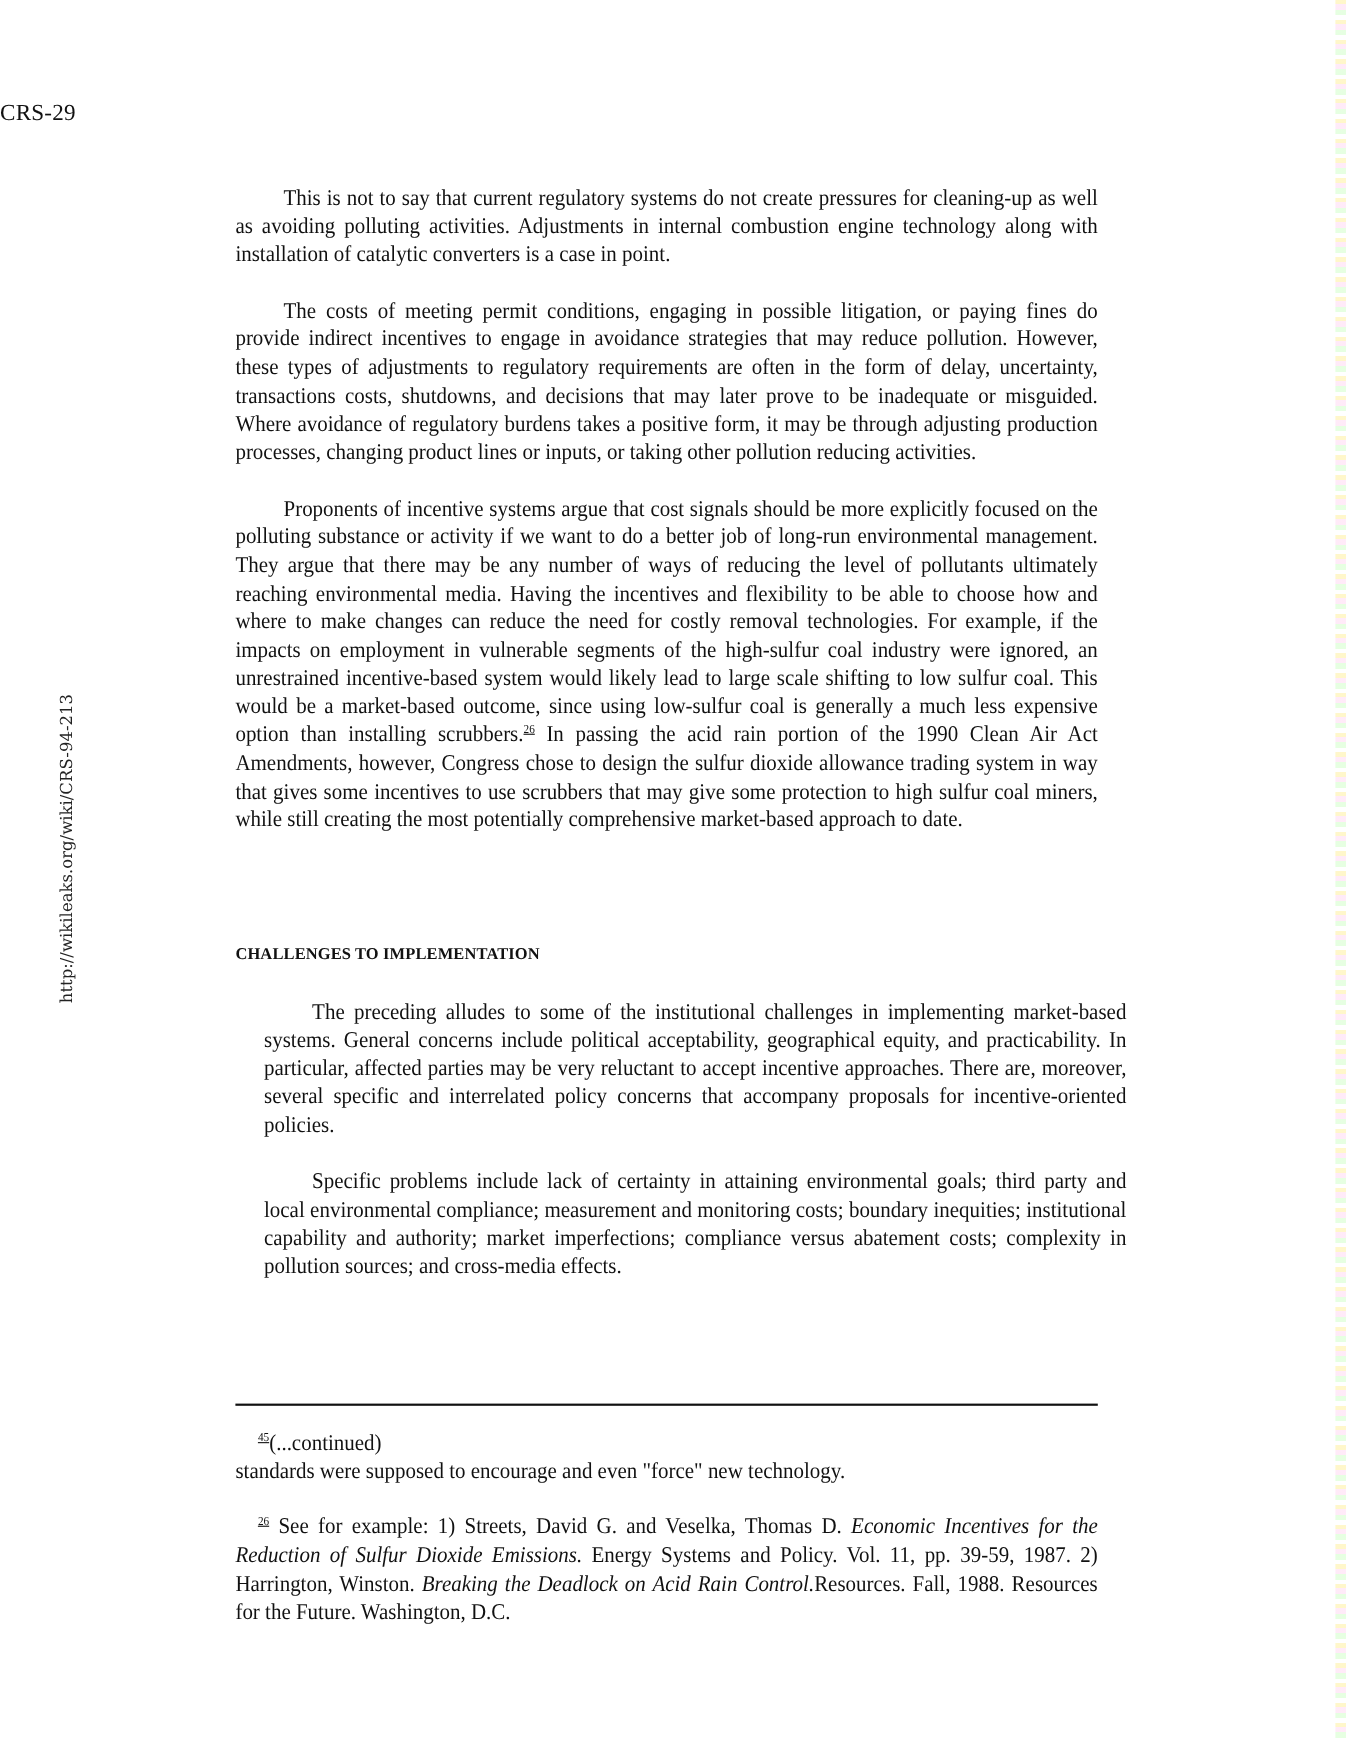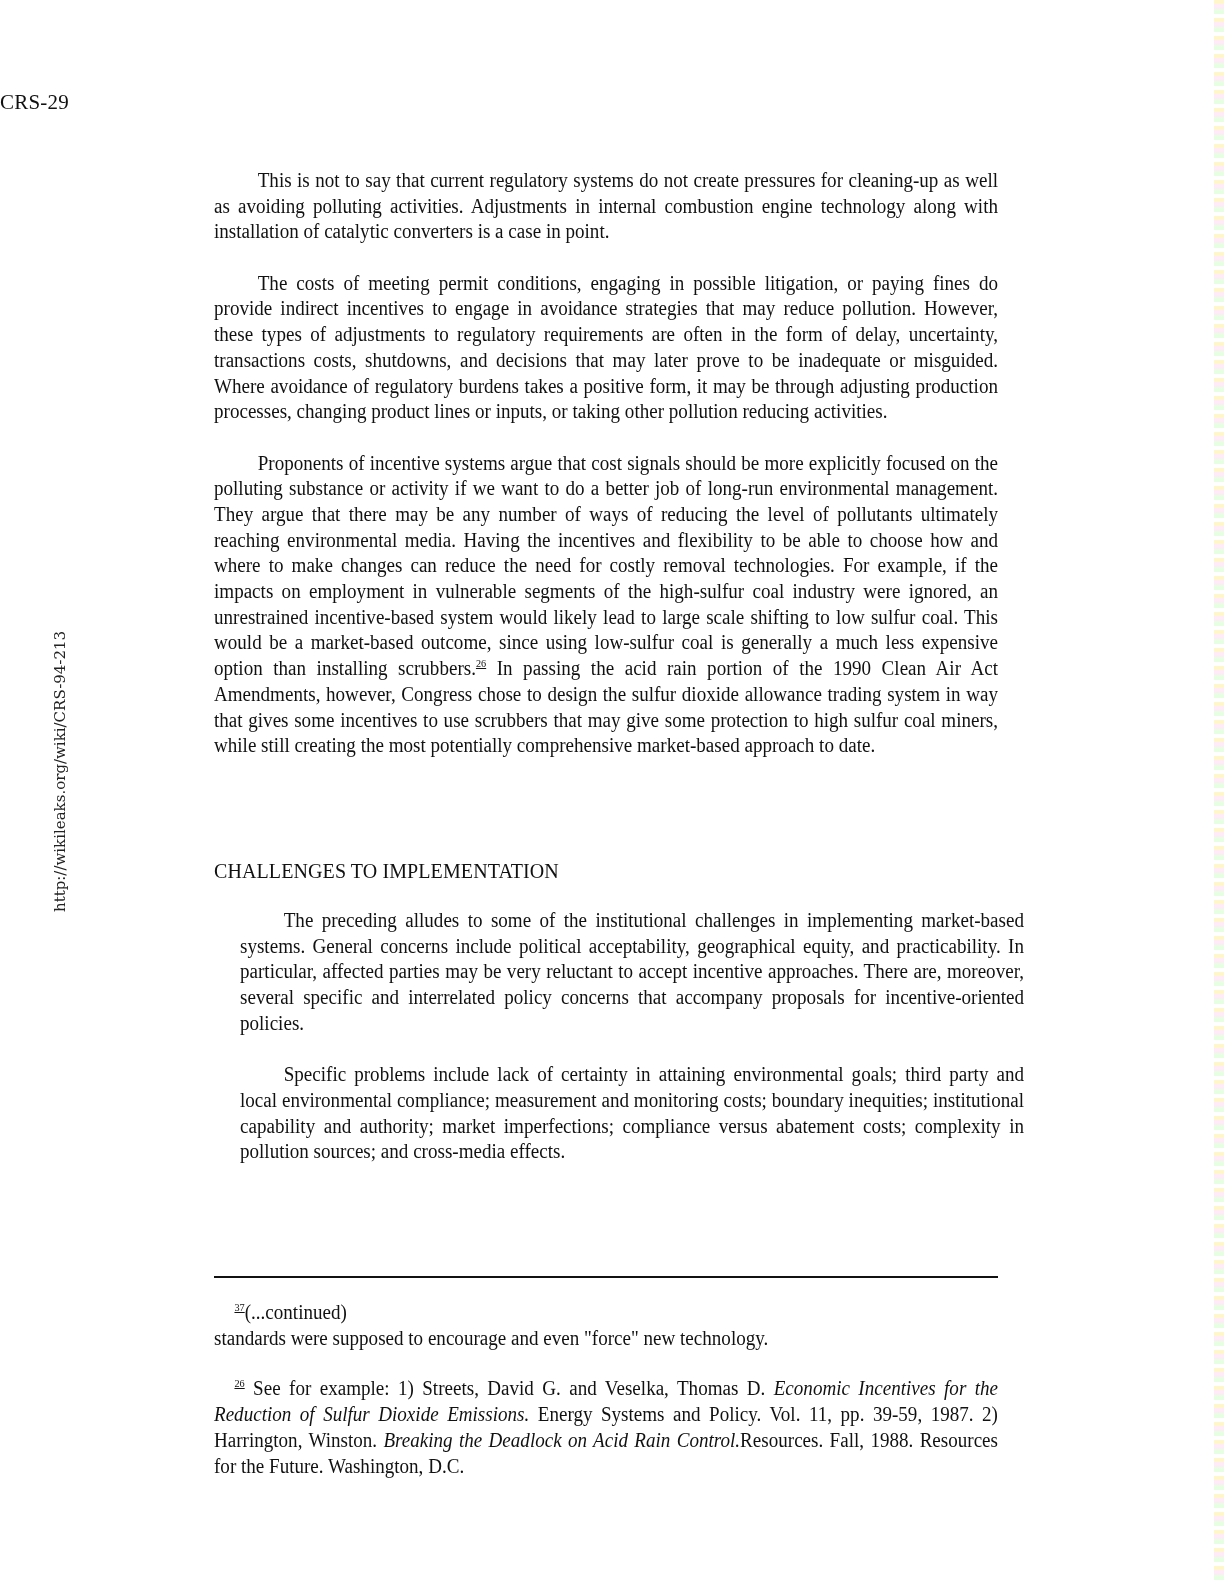--- a/index.html
+++ b/index.html
@@ -27,21 +27,21 @@
     }
     .body {
       position: absolute; left: 214px; width: 784px; top: 168px;
     }
     .para {
       font-size: 20.5px; line-height: 25.7px; text-align: justify;
       text-indent: 47px; margin: 0 0 25.6px 0;
       transform: scaleX(0.93); transform-origin: 0 0; width: 843px;
     }
     .heading {
-      font-size: 20px; font-weight: normal; margin: 0;
+      font-size: 15px; font-weight: bold; margin: 0;
       position: absolute; top: 692px; left: 0;
       letter-spacing: 0.1px;
     }
     sup { font-size: 11px; vertical-align: 8px; line-height: 0; text-decoration: underline; }
     .rule {
       position: absolute; left: 214px; top: 1276px; width: 784px; height: 2px; background: #111;
     }
     .footnotes {
       position: absolute; left: 214px; top: 1300px; width: 784px;
     }
@@ -72,16 +72,16 @@
 
     <div class="section2">
       <p class="para">The preceding alludes to some of the institutional challenges in implementing market-based systems.  General concerns include political acceptability, geographical equity, and practicability. In particular, affected parties may be very reluctant to accept incentive approaches.  There are, moreover, several specific and interrelated policy concerns that accompany proposals for incentive-oriented policies.</p>
       <p class="para">Specific problems include lack of certainty in attaining environmental goals; third party and local environmental compliance; measurement and monitoring costs; boundary inequities; institutional capability and authority; market imperfections; compliance versus abatement costs; complexity in pollution sources; and cross-media effects.</p>
     </div>
   </div>
 
   <div class="rule"></div>
 
   <div class="footnotes">
-    <p class="fn"><span class="indent"></span><sup>37</sup><span>(...continued)</span><br><span>standards were supposed to encourage and even "force" new technology.</span></p>
+    <p class="fn"><span class="indent"></span><sup>45</sup><span>(...continued)</span><br><span>standards were supposed to encourage and even "force" new technology.</span></p>
     <p class="fn" style="margin-top:25px;"><span class="indent"></span><sup>26</sup> <span>See for example: 1) Streets, David G. and Veselka, Thomas D. </span><i>Economic Incentives for the Reduction of Sulfur Dioxide Emissions.</i><span> Energy Systems and Policy.  Vol. 11, pp. 39-59, 1987. 2) Harrington, Winston. </span><i>Breaking the Deadlock on Acid Rain Control.</i><span>Resources.  Fall, 1988.  Resources for the Future.  Washington, D.C.</span></p>
   </div>
 </div>
 
 </body></html>

